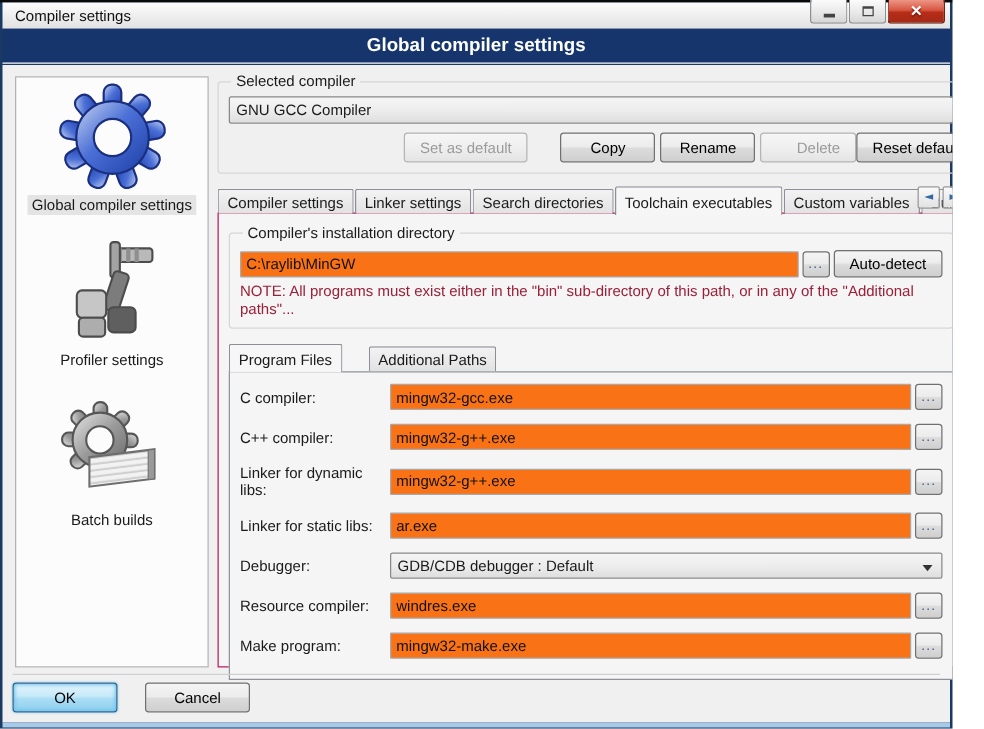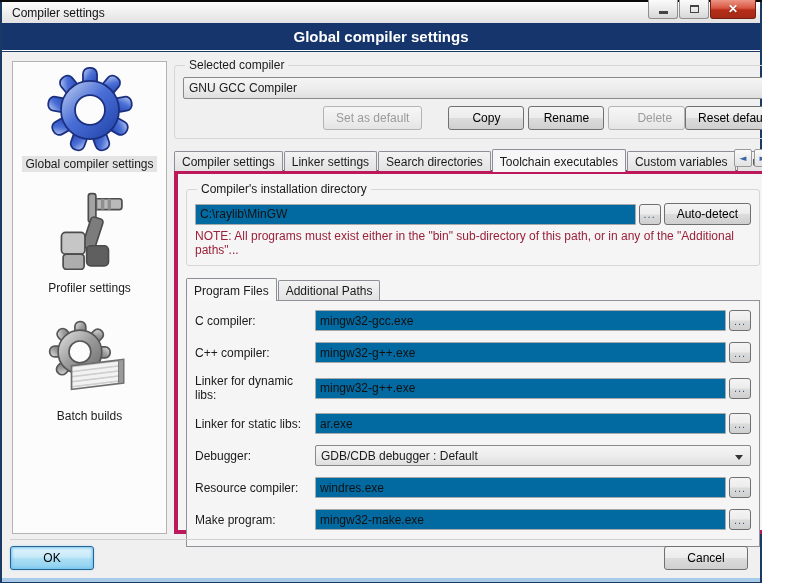--- a/index.html
+++ b/index.html
@@ -76,40 +76,40 @@
   .tabs-row{position:relative;margin-top:9px;height:23px;display:flex;align-items:flex-end;z-index:2;}
   .tab{height:20px;padding:3px 7px 0;border:1px solid #8c8f98;border-bottom:none;
     border-radius:2px 2px 0 0;background:linear-gradient(#f3f3f3,#e2e2e2);
     white-space:nowrap;cursor:default;margin-right:1px;}
   .tab.active{height:23px;padding-top:5px;background:#f6f6f6;position:relative;z-index:3;margin-bottom:-1px;}
   .tab-scrolls{position:absolute;right:0;top:1px;display:flex;gap:2px;}
   .scroll-btn{width:18px;height:18px;border:1px solid #9a9a9a;border-radius:2px;
     background:linear-gradient(#fafafa,#e2e2e2);display:flex;align-items:center;justify-content:center;
     color:#3465a4;font-size:9px;font-family:"DejaVu Sans",sans-serif;cursor:default;}
 
-  .tab-page{border:4px solid #be185d;background:#f5f5f5;padding:8px 8px 10px;height:364px;margin-top:-1px;}
+  .tab-page{border:1px solid #be185d;background:#f5f5f5;padding:8px 8px 10px;height:364px;margin-top:-1px;}
 
   
   .install-row{display:flex;align-items:center;margin-top:2px;}
-  input.text{flex:1;height:21px;border:1px solid #a9a9a9;border-radius:1px;background:#0369a1;
+  input.text{flex:1;height:21px;border:1px solid #a9a9a9;border-radius:1px;background:#f97316;
     padding:0 4px;font-family:"Liberation Sans",sans-serif;font-size:12px;color:#111;min-width:0;}
   .browse{width:22px;height:21px;margin-left:3px;padding:0;font-size:11px;color:#3c5a82;letter-spacing:1px;}
   .autodetect{margin-left:3px;height:22px;}
   .note{margin-top:4px;color:#9A2038;}
 
   
-  .inner-tabs{margin-top:11px;}
+  .inner-tabs{margin-top:11px;gap:20px;}
   .inner-panel{border:1px solid #8f9299;background:#f5f5f5;padding:9px 8px;height:247px;}
   .field-row{display:flex;align-items:center;margin-bottom:11px;}
   .field-label{width:120px;flex-shrink:0;}
   .combo.small{flex:1;height:21px;text-align:center;}
 
   
   .footer{position:absolute;left:8px;right:8px;bottom:3px;height:36px;border-top:1px solid #d0d0d0;
-    display:flex;align-items:center;justify-content:space-between;gap:10px;padding-right:4px;}
+    display:flex;align-items:center;justify-content:flex-start;gap:22px;padding-right:4px;}
   .footer .btn{min-width:84px;}
 
   svg{display:block;}
 </style>
 </head>
 <body>
 
 <div class="window">
 
   <div class="titlebar">

